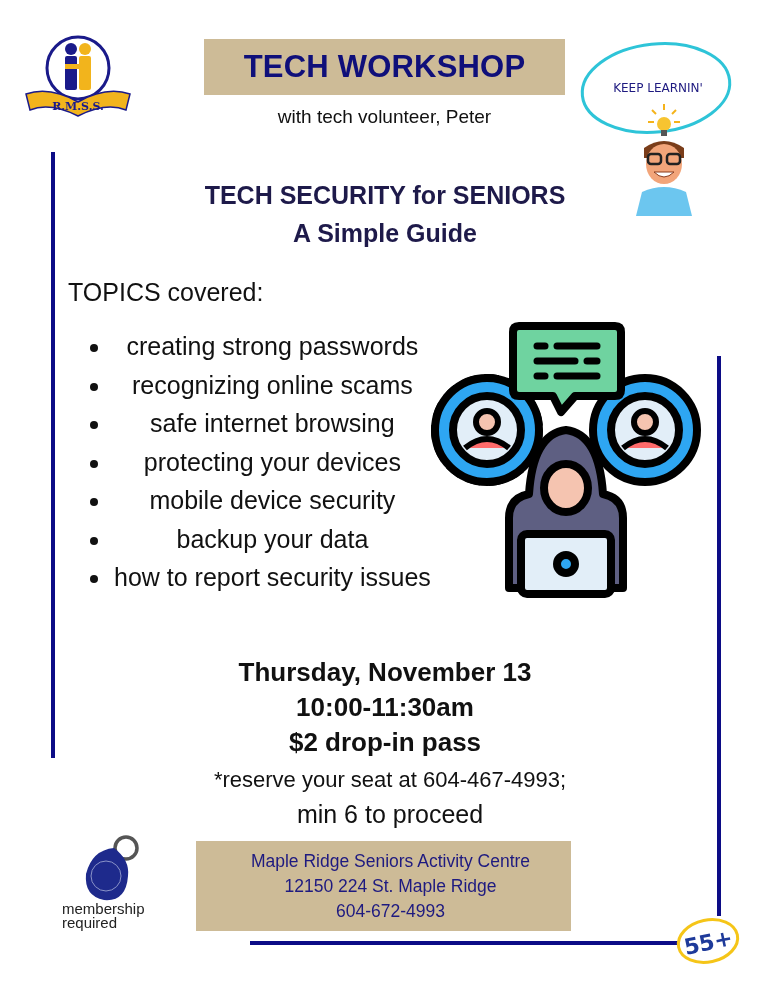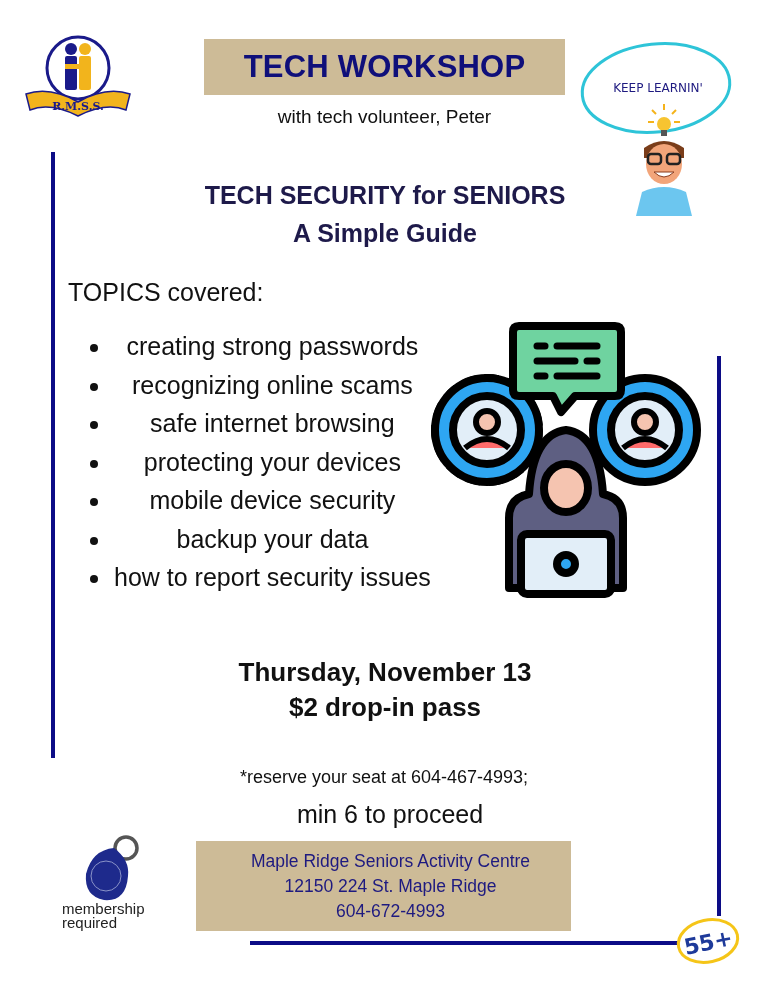--- a/index.html
+++ b/index.html
@@ -22,21 +22,21 @@
   .heading { left: 60px; top: 176px; width: 650px; text-align: center; font-weight: bold;
     color: #1e1a4a; font-size: 25px; line-height: 38px; }
   .topics-label { left: 68px; top: 278px; font-size: 25px; color: #111; }
   .topics { left: 76px; top: 315px; margin: 12px; padding: 0; list-style: none; text-align: center; }
   .topics li { font-size: 25px; line-height: 38.5px; color: #111; position: relative; padding-left: 26px; }
   .topics li::before { content: ""; position: absolute; left: 2px; top: 17px; width: 8px; height: 8px;
     border-radius: 50%; background: #111; }
   .hacker { left: 425px; top: 318px; width: 282px; height: 284px; }
   .when { left: 180px; top: 655px; width: 410px; text-align: center; font-weight: bold;
     font-size: 26px; line-height: 35px; color: #111; }
-  .reserve { left: 144px; top: 767px; width: 480px; text-align: center; font-size: 18px; color: #111; }
+  .reserve { left: 150px; top: 767px; width: 480px; text-align: center; font-size: 22px; color: #111; }
   .minsix { left: 150px; top: 800px; width: 480px; text-align: center; font-size: 25px; color: #111; }
   .fob { left: 80px; top: 830px; width: 66px; height: 72px; }
   .member { left: 62px; top: 902px; width: 102px; text-align: left; font-size: 15px; line-height: 14px; color: #222; }
   .addr-box { left: 196px; top: 841px; width: 375px; height: 90px; background: #cdbb97;
     display: flex; flex-direction: column; align-items: center; justify-content: center; }
   .addr-box div { color: #1e1a80; font-size: 17.5px; line-height: 25px; margin-left: 14px; }
   .badge55 { left: 675px; top: 916px; width: 66px; height: 50px; }
 </style>
 </head>
 <body>
@@ -133,20 +133,21 @@
       <line x1="112" y1="43" x2="150" y2="43"></line>
         <line x1="162" y1="43" x2="172" y2="43"></line>
       <line x1="112" y1="58" x2="120" y2="58"></line>
         <line x1="132" y1="58" x2="172" y2="58"></line>
     </g>
   </svg>
 </div>
 
 <div class="abs when">
   <div>Thursday, November 13</div>
+  <div>10:00-11:30am</div>
   <div>$2 drop-in pass</div>
 </div>
 <div class="abs reserve">*reserve your seat at 604-467-4993;</div>
 <div class="abs minsix">min 6 to proceed</div>
 
 <div class="abs fob">
   <svg width="66" height="72" viewBox="0 0 66 72">
     <circle cx="46" cy="18" r="11" fill="none" stroke="#555" stroke-width="3.5"></circle>
     <path d="M34 18 Q12 20 6 44 Q4 66 24 70 Q46 72 48 46 Q50 30 34 18 Z" fill="#1e2a8c"></path>
     <circle cx="26" cy="46" r="15" fill="none" stroke="#8a93c8" stroke-width="1"></circle>

